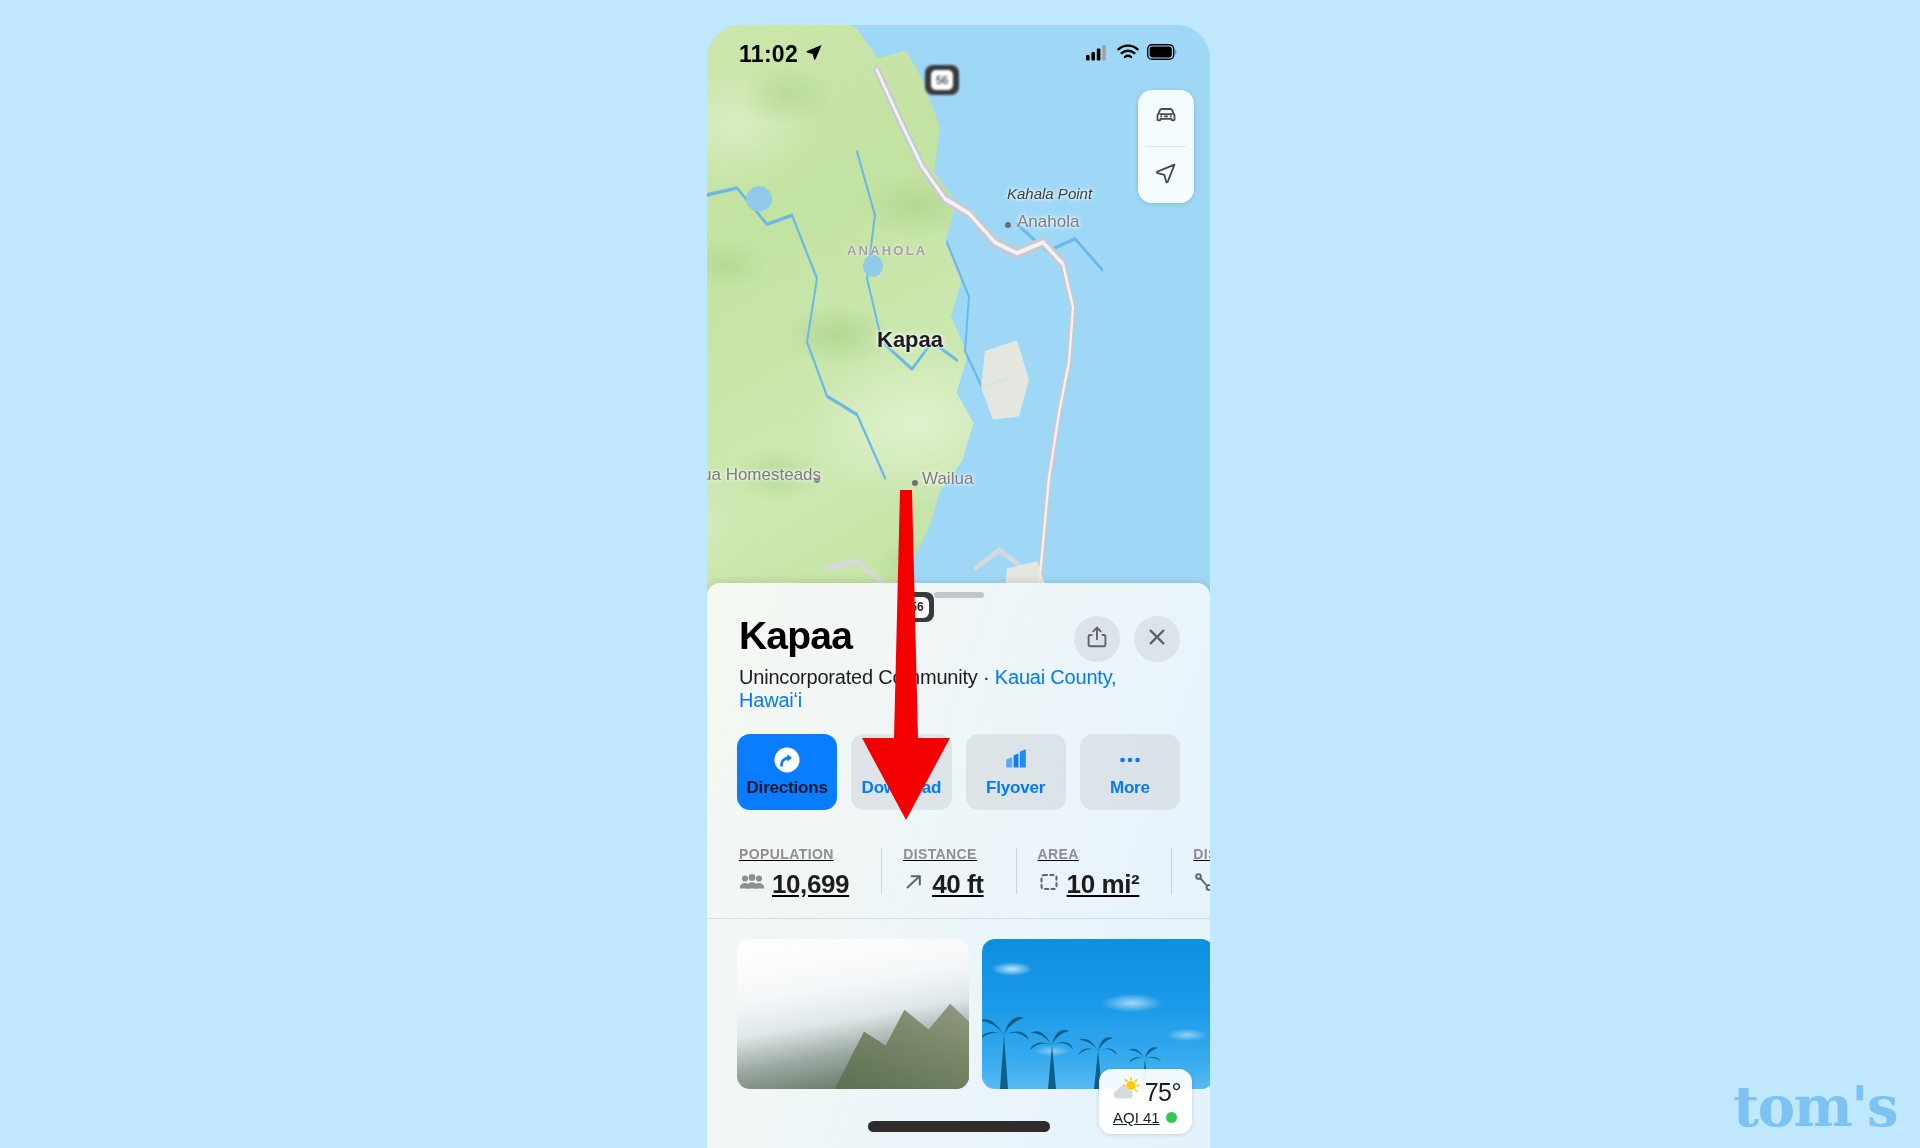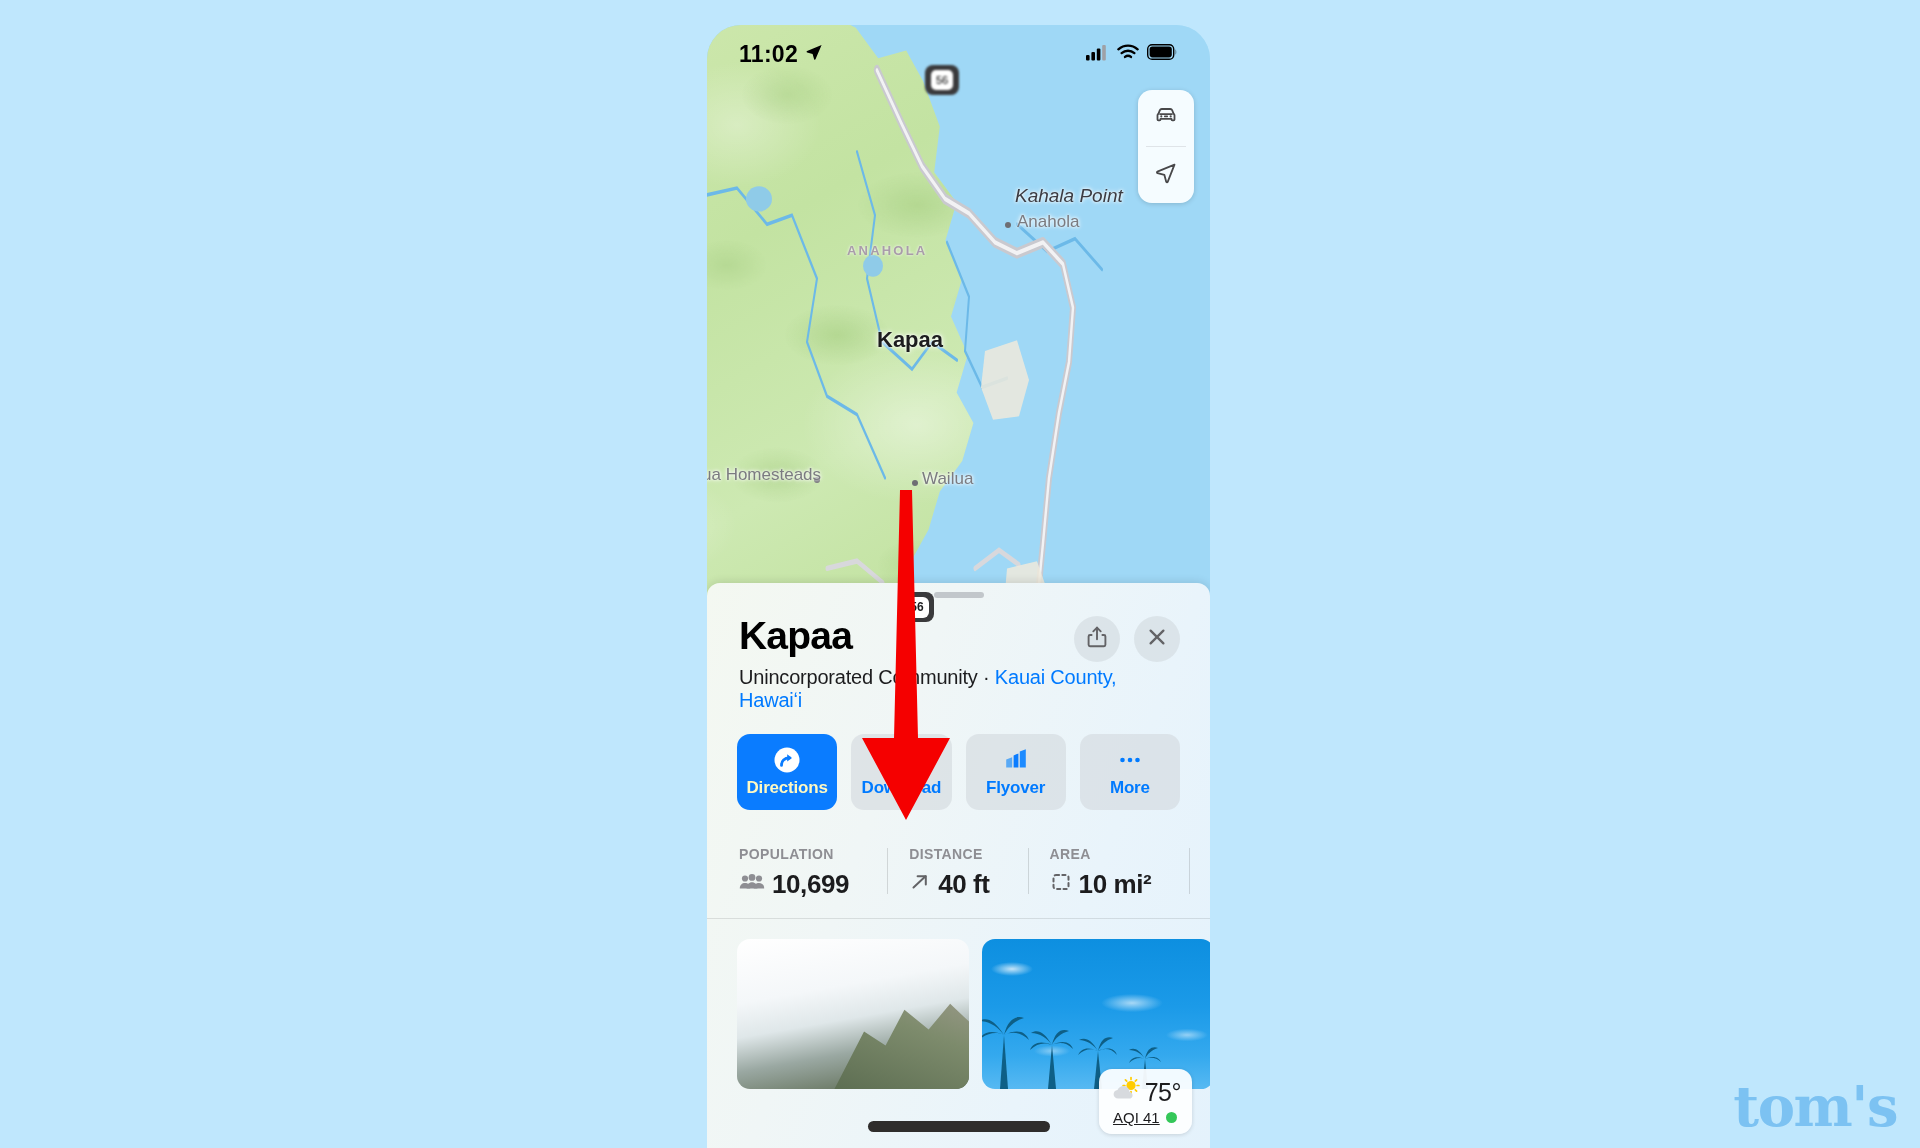--- a/index.html
+++ b/index.html
@@ -84,21 +84,21 @@
       49% 89%, 47% 95%, 45% 100%, 0% 100%
     );
   }
 
   .map-svg { position: absolute; inset: 0; width: 100%; height: 100%; }
 
   
   .mlabel { position: absolute; white-space: nowrap; pointer-events: none; }
   .mlabel-city      { font-size: 22px; font-weight: 700; color: #1c1c1e; text-shadow: 0 0 3px #fff, 0 0 6px #fff; }
   .mlabel-town      { font-size: 17px; font-weight: 400; color: #7b7b80; text-shadow: 0 0 3px #fff, 0 0 5px #fff; }
-  .mlabel-point     { font-size: 19px; font-style: italic; font-weight: 500; color: #3c3c43; text-shadow: 0 0 3px #fff, 0 0 5px #fff; margin-left: 8px; }
+  .mlabel-point     { font-size: 15px; font-style: italic; font-weight: 500; color: #3c3c43; text-shadow: 0 0 3px #fff, 0 0 5px #fff; }
   .mlabel-area      { font-size: 13px; font-weight: 600; letter-spacing: 2.2px; color: #a99caa; text-shadow: 0 0 3px #fff; }
   .town-dot { position:absolute; width:6px; height:6px; border-radius:50%; background:#6e6e73; }
 
   
   .statusbar {
     position: absolute; left: 0; top: 0; width: 100%; height: 58px;
     display: flex; align-items: center; justify-content: space-between;
     padding: 0 32px; z-index: 40;
   }
   .status-left { display: flex; align-items: center; gap: 7px; }
@@ -173,29 +173,30 @@
   
   .actions { display: flex; gap: 14px; padding: 22px 30px 0; }
   .action {
     flex: 1; height: 76px; border-radius: 13px;
     background: rgba(207,214,219,.55);
     display: flex; flex-direction: column; align-items: center; justify-content: center;
     gap: 4px; cursor: pointer; border: none;
   }
   .action.primary { background: #0a7cff; }
   .action-label { font-size: 17px; font-weight: 700; color: #007aff; letter-spacing: -.2px; }
-  .action.primary .action-label { color: #fef9c3; }
+  .action.primary .action-label { color: #0f172a; }
   .action-icon { height: 28px; display: flex; align-items: center; justify-content: center; }
 
   
   .stats {
     display: flex; align-items: flex-start;
-    padding: 22px 32px 18px; gap: 16px;
+    padding: 22px 32px 18px; gap: 10px;
     border-bottom: 1px solid rgba(0,0,0,.10);
     margin: 14px 0 0;
+    text-decoration: underline;
   }
   .stat { padding-right: 22px; position: relative; }
   .stat + .stat { padding-left: 22px; }
   .stat + .stat::before {
     content: ""; position: absolute; left: 0; top: 2px; bottom: 6px;
     width: 1px; background: rgba(0,0,0,.13);
   }
   .stat-label { font-size: 14px; font-weight: 600; letter-spacing: .4px; color: #8e8e93; white-space: nowrap; }
   .stat-value-row { display: flex; align-items: center; gap: 7px; margin-top: 7px; }
   .stat-value { font-size: 26px; font-weight: 700; color: #1c1c1e; letter-spacing: -.4px; white-space: nowrap; }

